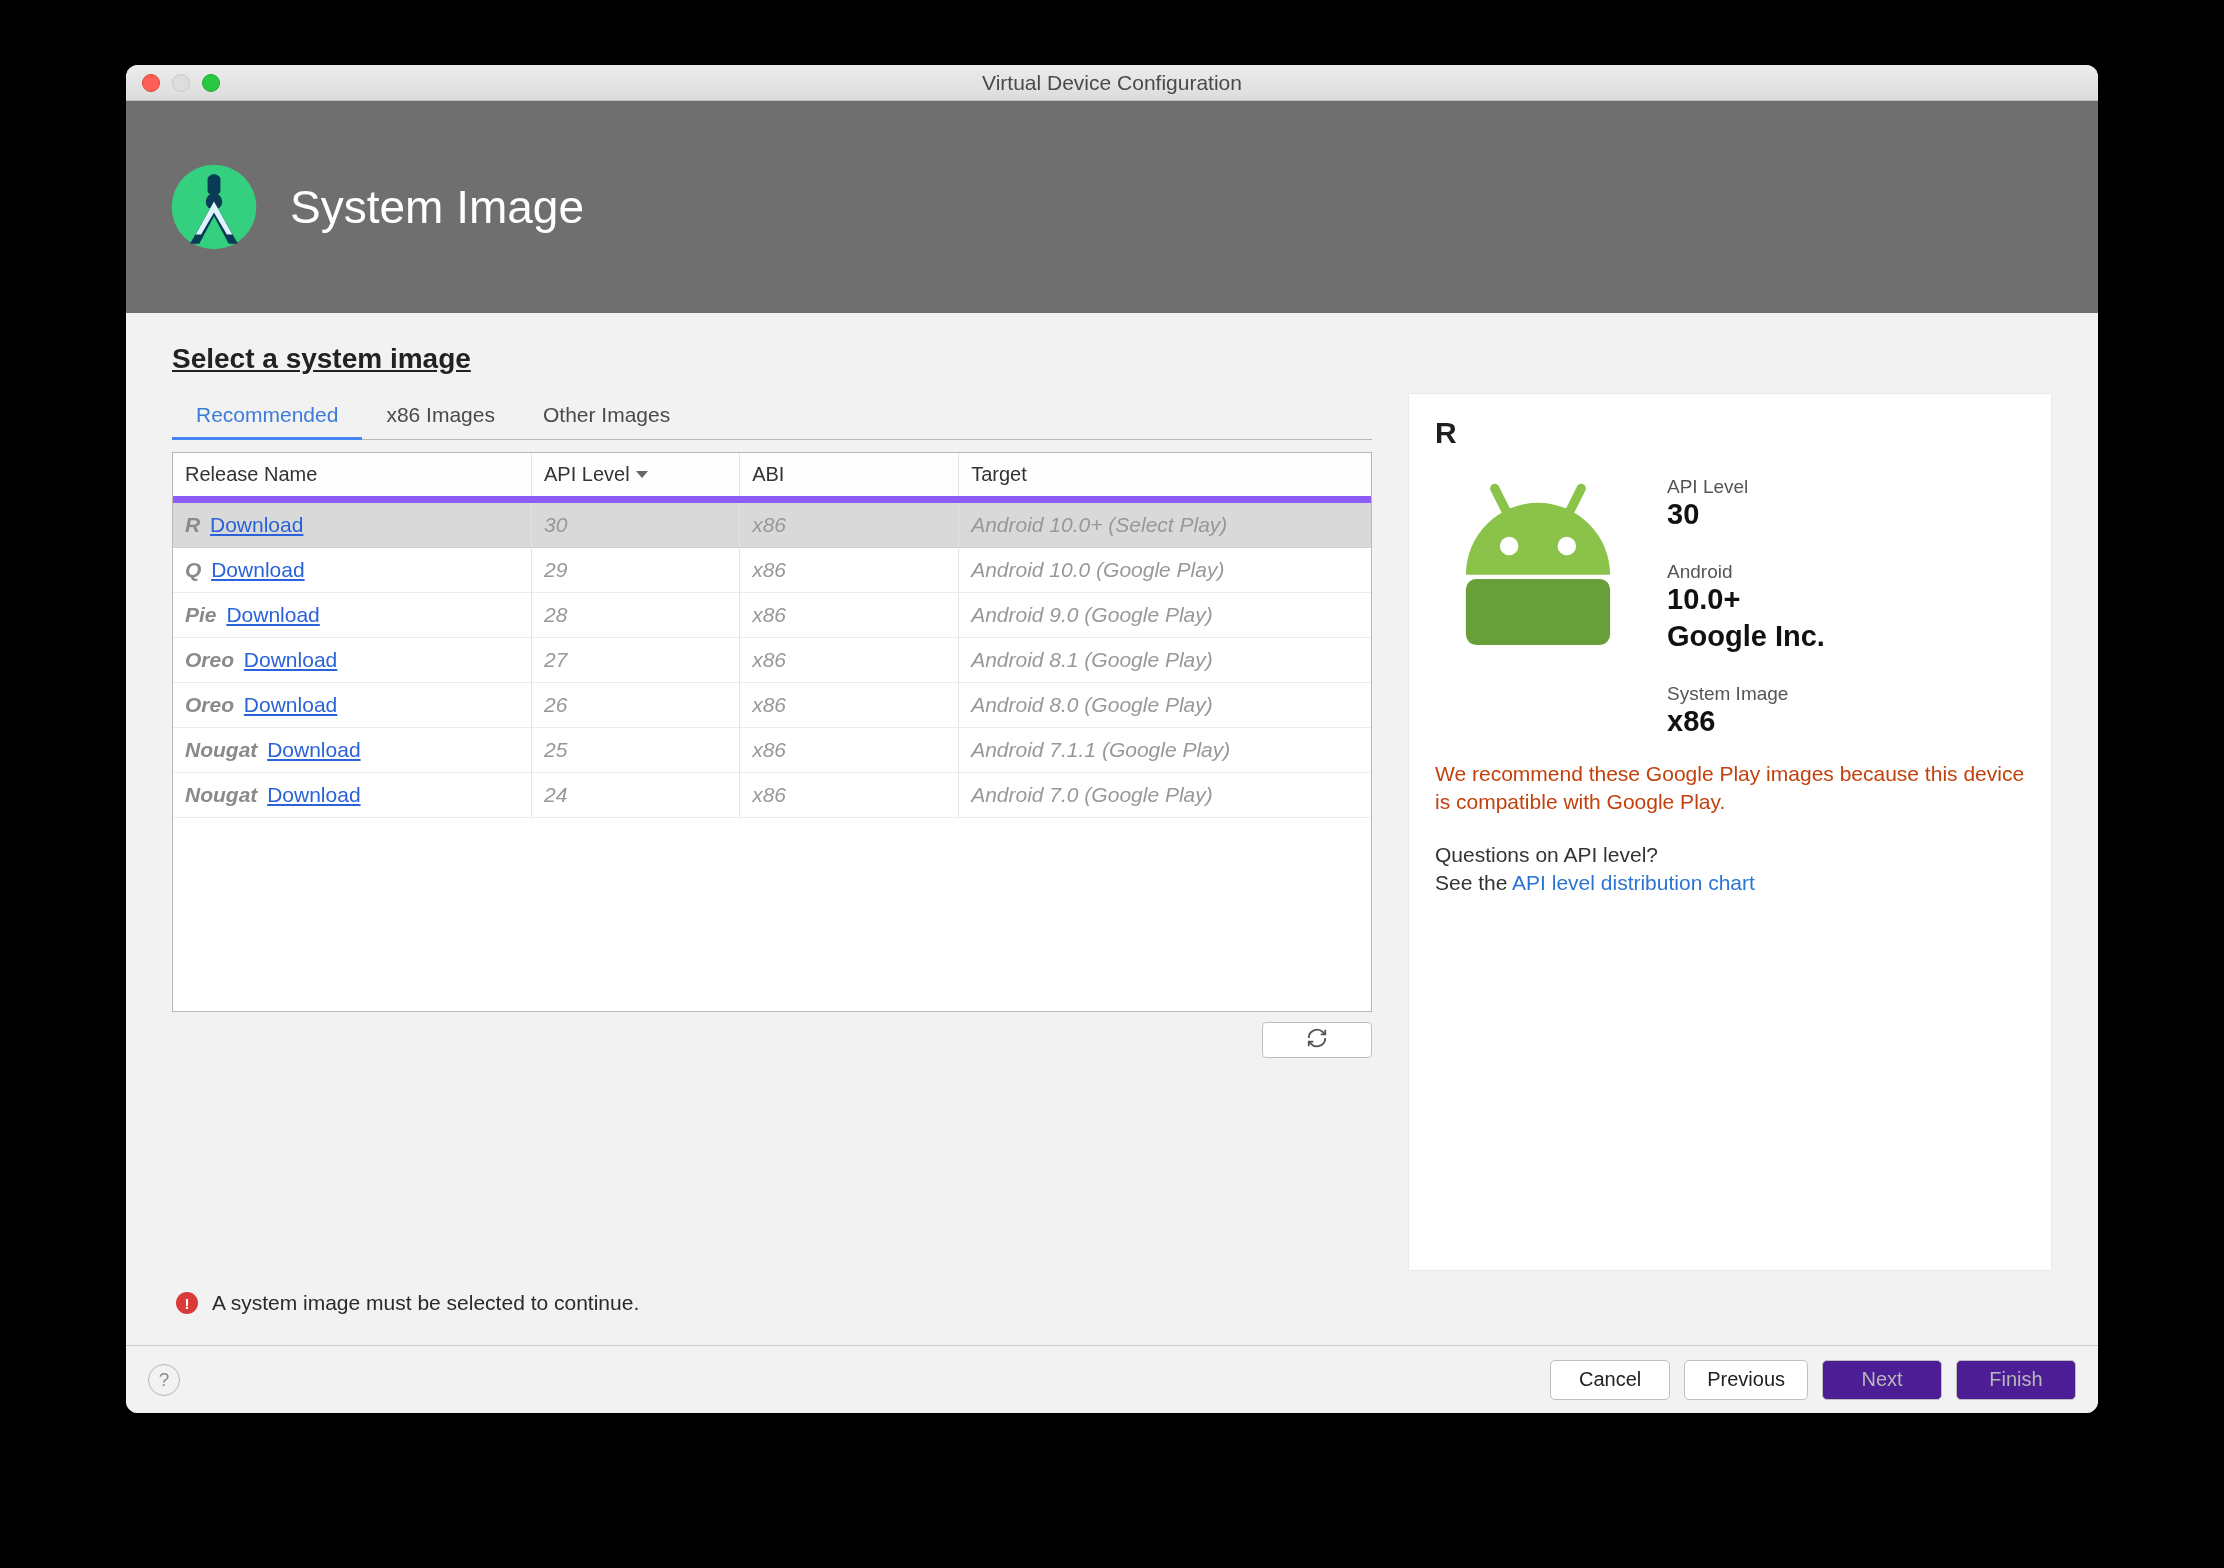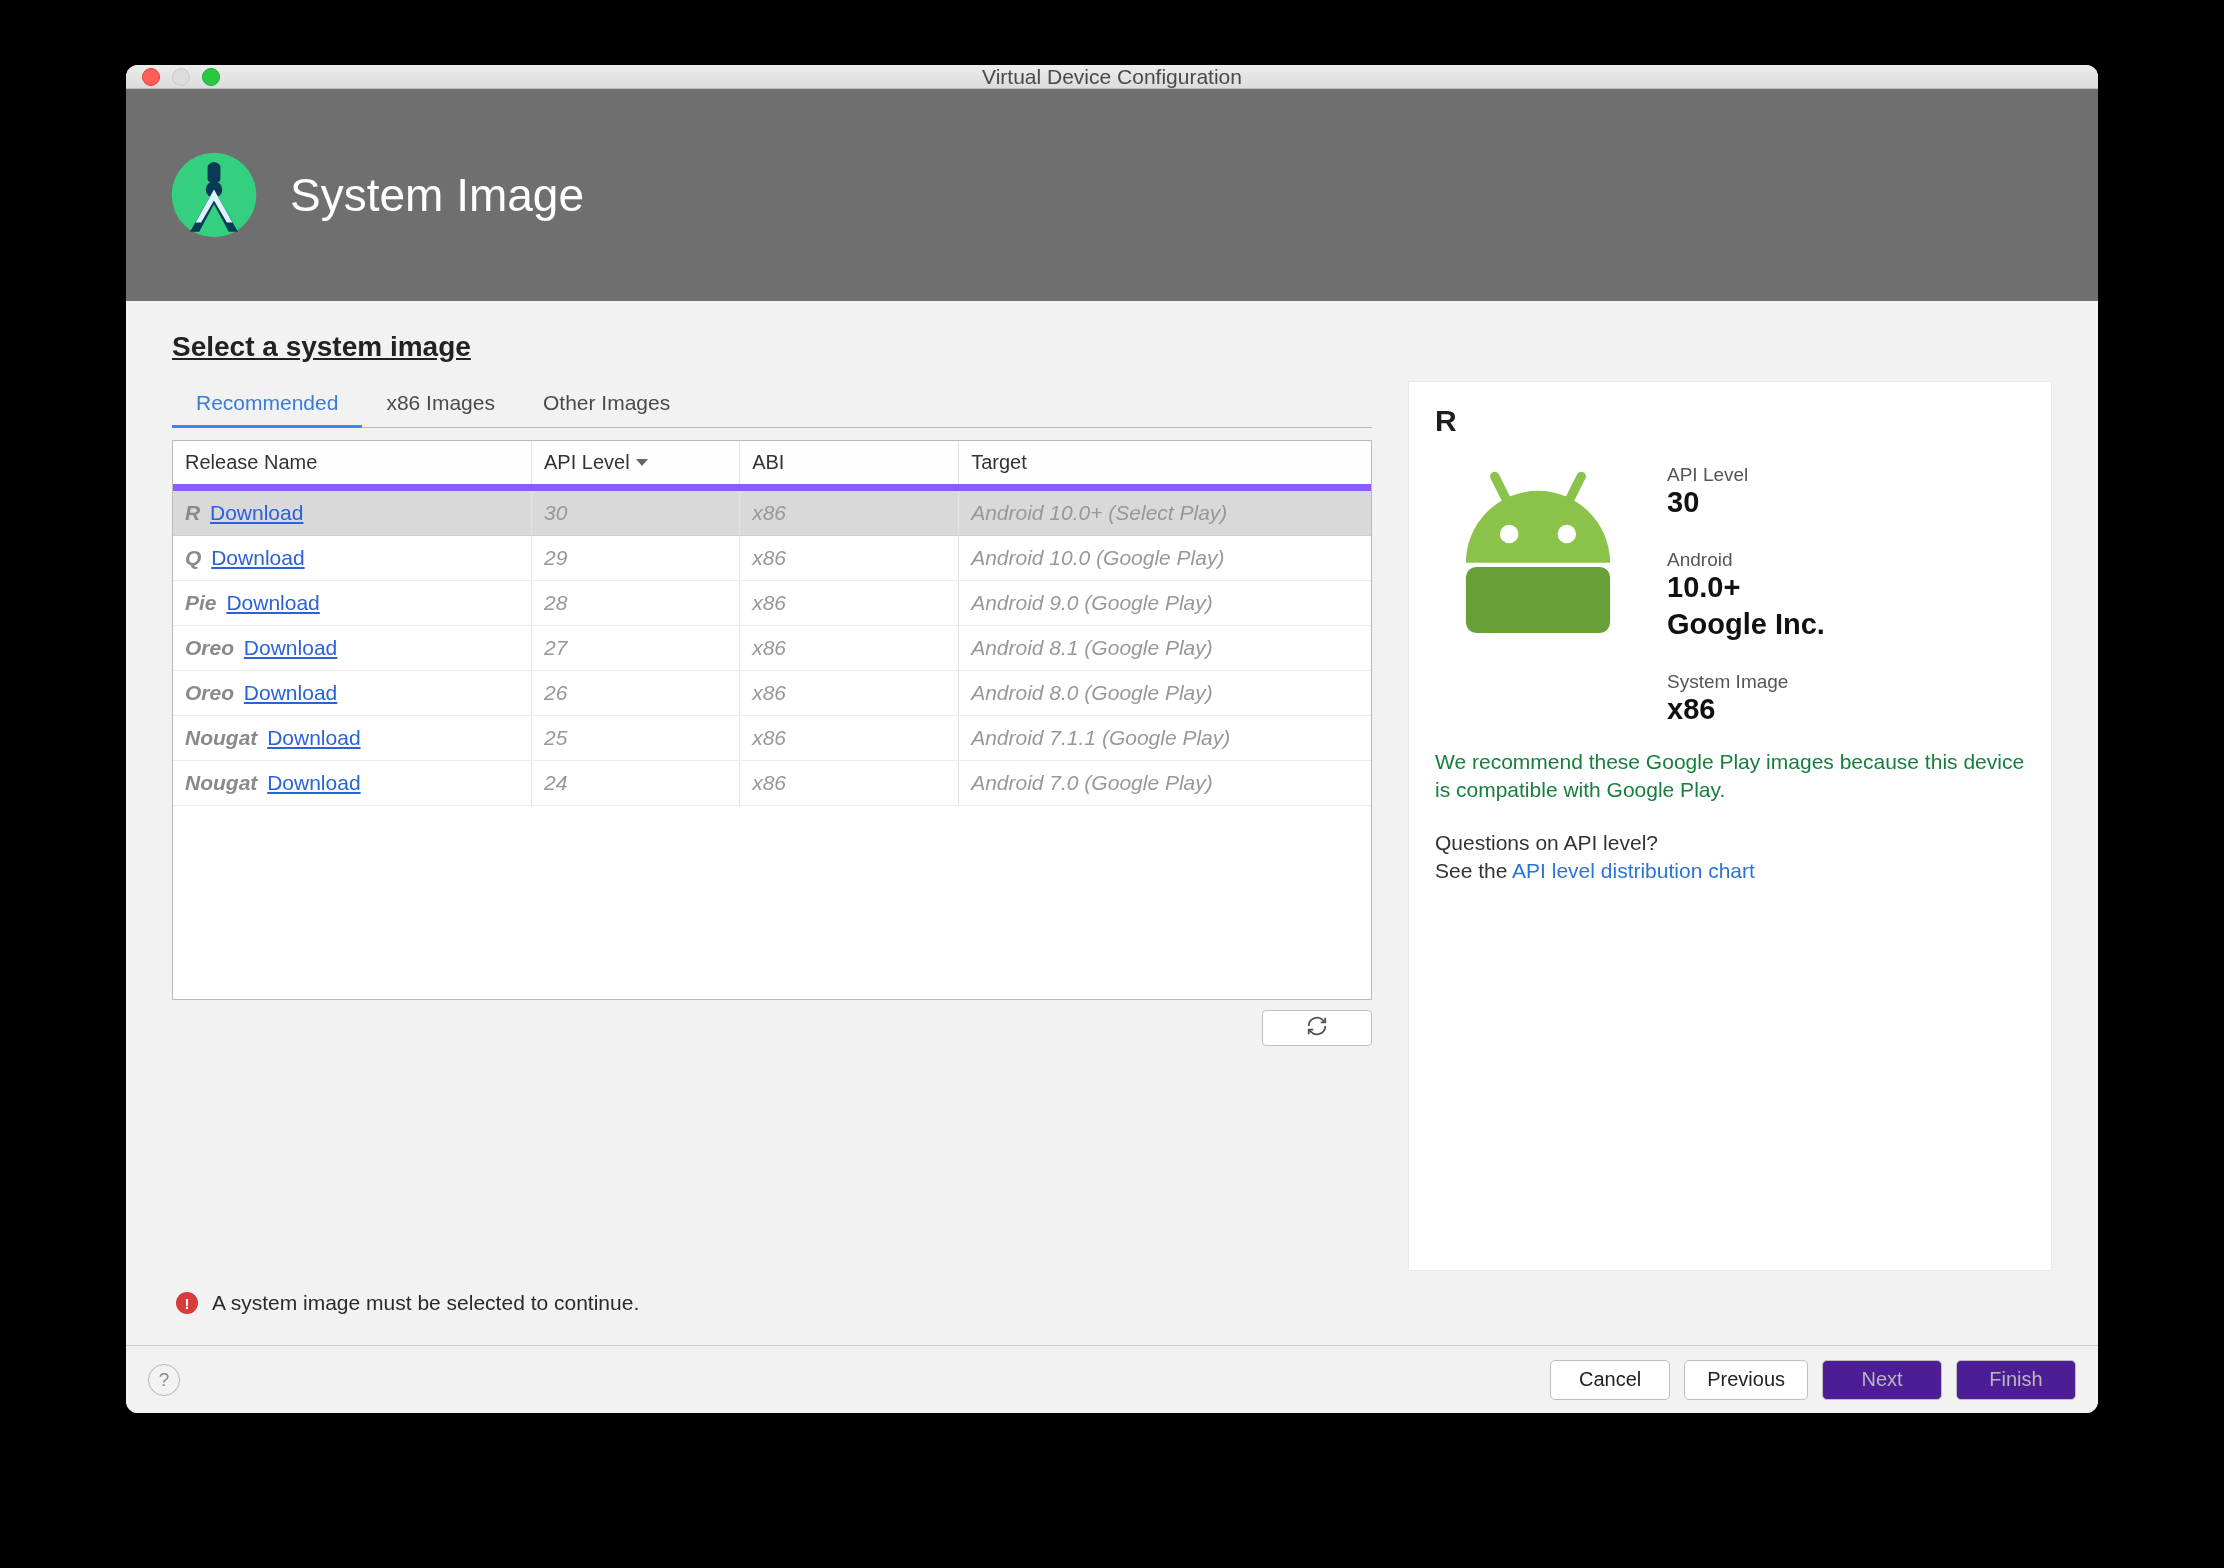--- a/index.html
+++ b/index.html
@@ -17,21 +17,21 @@
     width: 1972px;
     height: 1348px;
     background: #f2f2f2;
     border-radius: 12px;
     box-shadow: 0 18px 50px rgba(0,0,0,0.55);
     overflow: hidden;
     display: flex;
     flex-direction: column;
   }
   .titlebar {
-    height: 24px;
+    height: 36px;
     background: linear-gradient(#ececec, #dcdcdc);
     border-bottom: 1px solid #bdbdbd;
     display: flex;
     align-items: center;
     position: relative;
   }
   .traffic-lights {
     display: flex;
     gap: 12px;
     padding-left: 16px;
@@ -207,21 +207,21 @@
     display: flex;
     flex-direction: column;
     gap: 10px;
   }
   .spec-label { font-size: 19px; color: #555; }
   .spec-val   { font-size: 29px; font-weight: 700; color: #111; margin-bottom: 10px; }
   .spec-block + .spec-block { margin-top: 10px; }
 
   .panel-text {
     font-size: 21px;
-    color: #15803d;
+    color: #c2410c;
     margin-top: 12px;
     line-height: 1.35;
   }
   .panel-q { margin-top: 26px; font-size: 21px; color: #333; }
   .panel-link-row { font-size: 21px; color: #333; margin-top: 4px; }
   .panel-link { color: #2b74d3; text-decoration: none; }
 
   .alert-row {
     display: flex;
     align-items: center;

